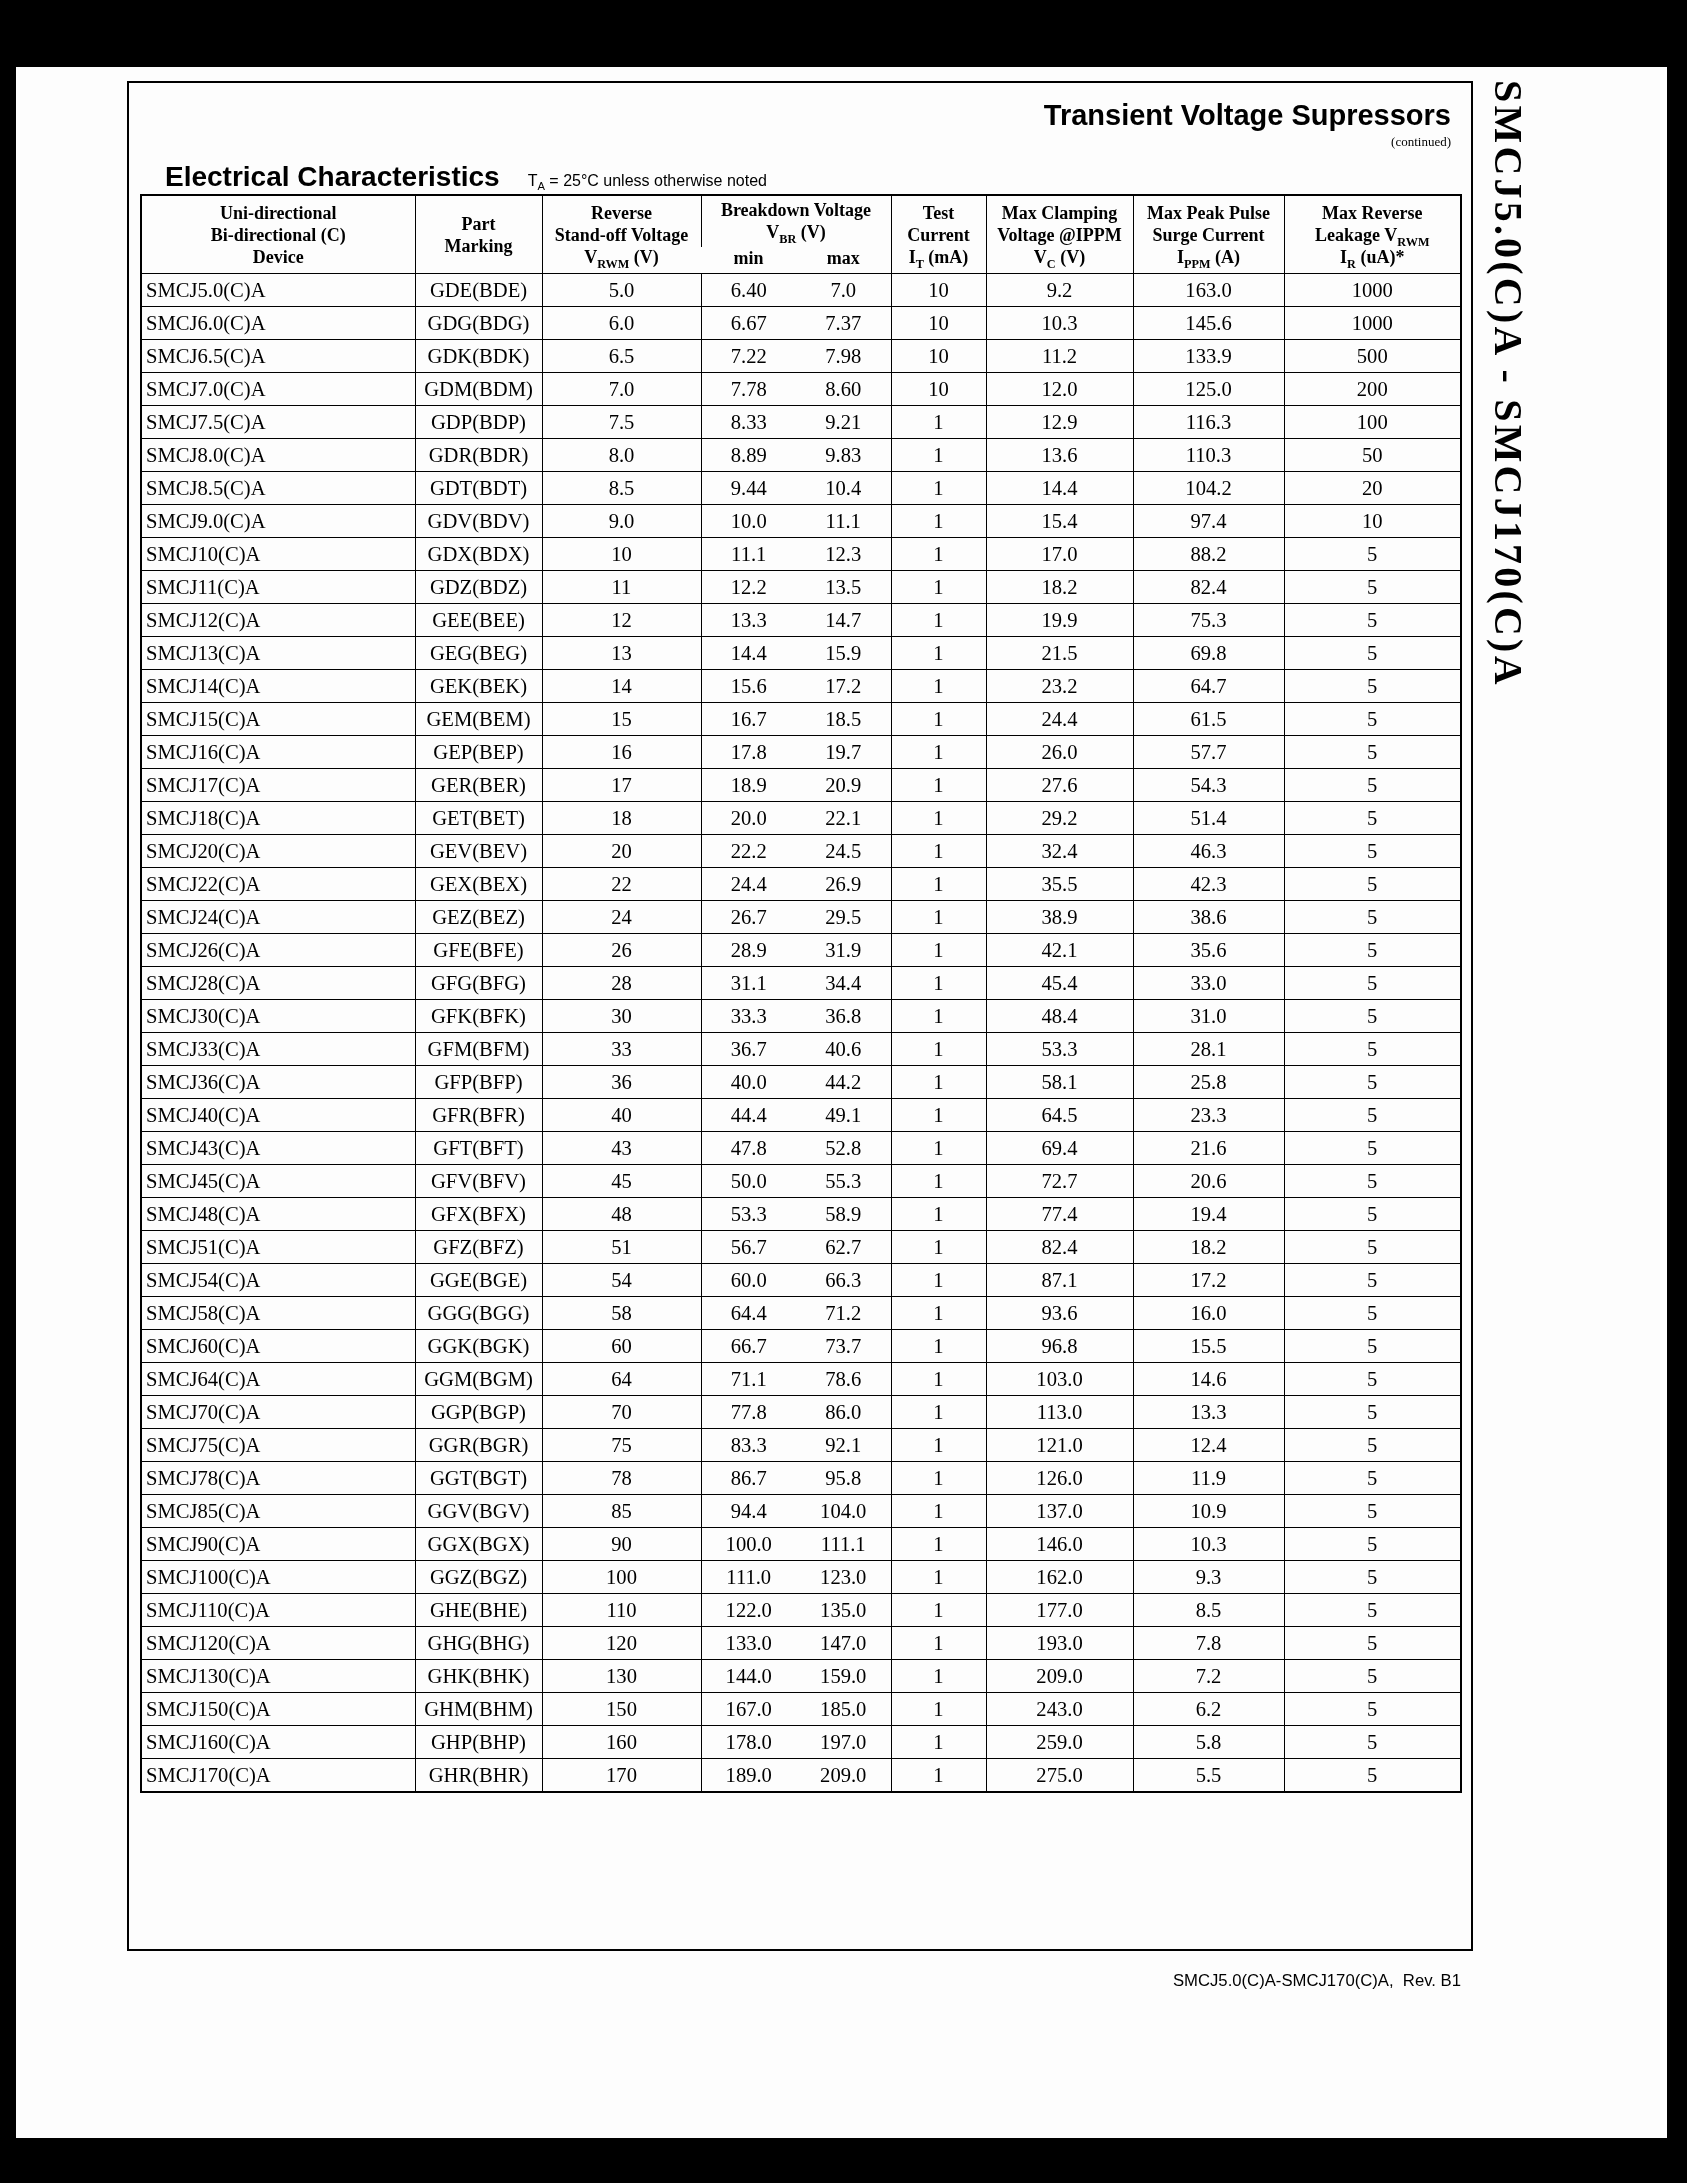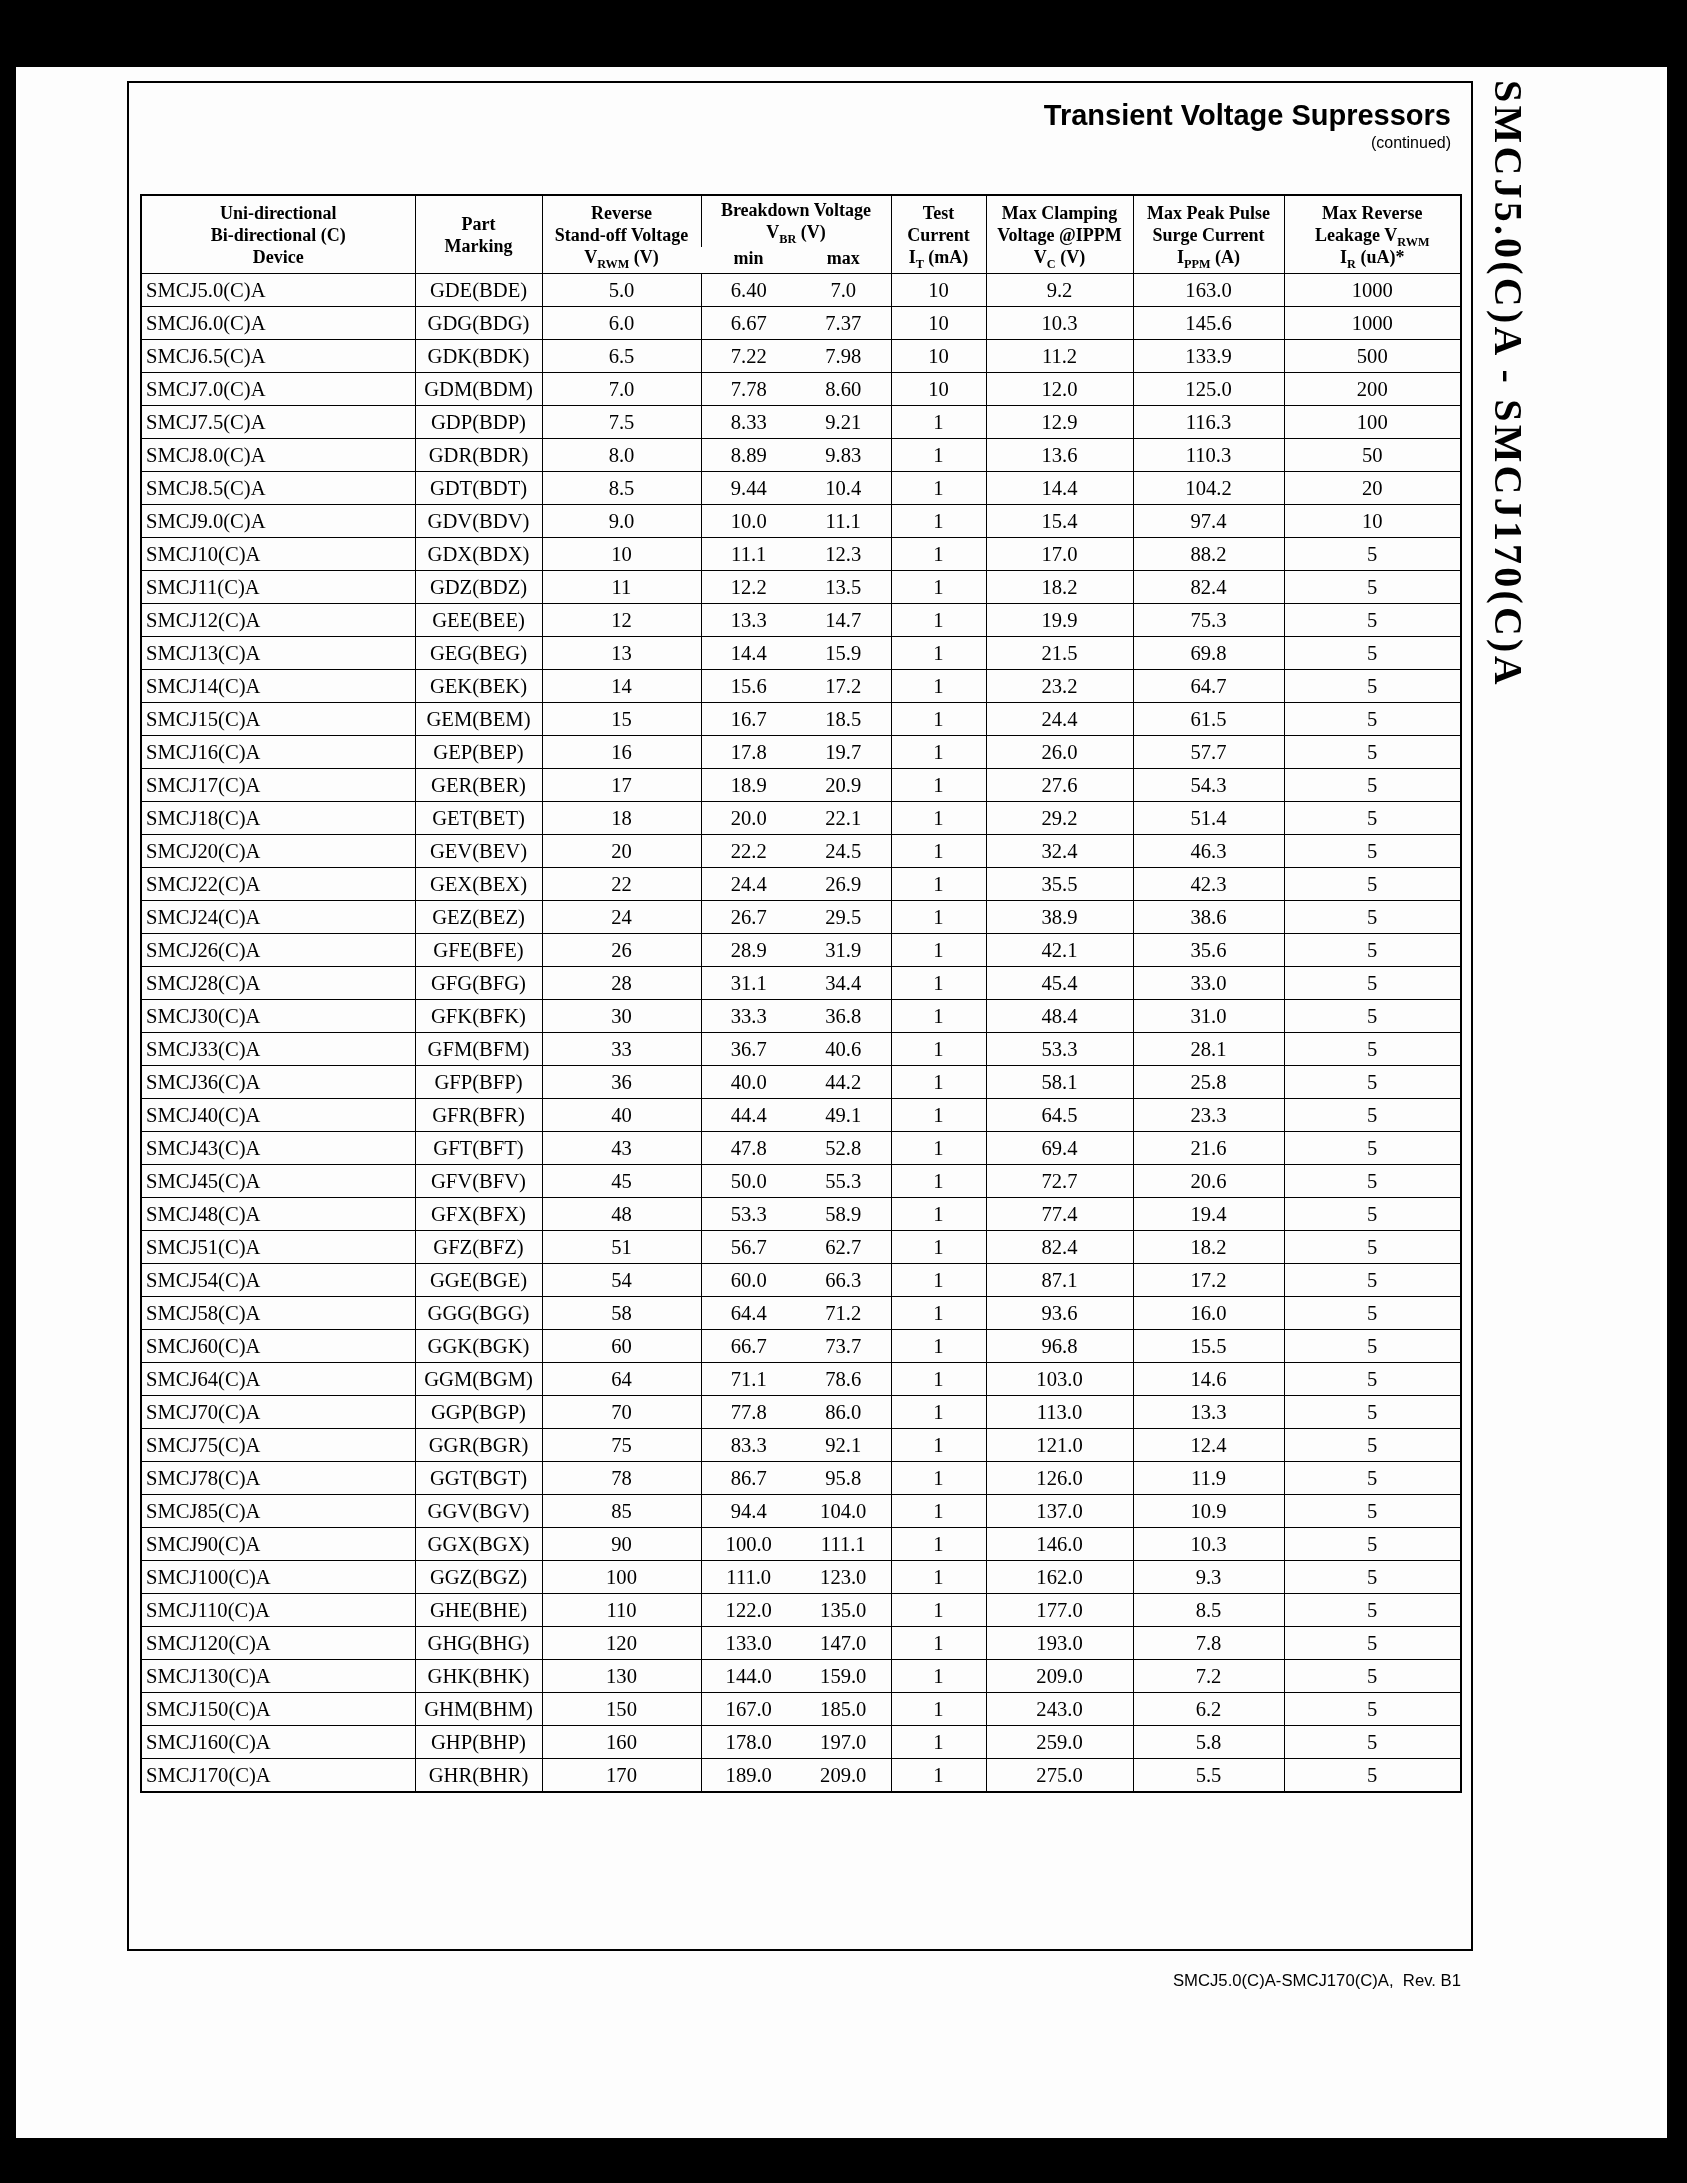--- a/index.html
+++ b/index.html
@@ -22,22 +22,22 @@
     box-sizing: border-box;
     background: #fdfdfd;
   }
   .doc-title {
     position: absolute; top: 16px; right: 20px;
     font-family: "Liberation Sans", sans-serif;
     font-weight: bold; font-size: 29px; line-height: 33px;
   }
   .doc-subtitle {
     position: absolute; top: 51px; right: 20px;
-    font-family: Liberation Sans, sans-serif;
-    font-size: 16px;
+    font-family: Liberation Serif, serif;
+    font-size: 13px;
   }
   .section-row { position: absolute; left: 36px; top: 78px; white-space: nowrap; }
   .section-heading {
     font-family: "Liberation Sans", sans-serif;
     font-weight: bold; font-size: 28px;
   }
   .condition-note {
     font-family: "Liberation Sans", sans-serif;
     font-size: 16px; margin-left: 28px;
   }
@@ -91,20 +91,23 @@
 </head>
 <body>
 
 <div class="page">
 
   <div class="content-box">
 
     <div class="doc-title">Transient Voltage Supressors</div>
     <div class="doc-subtitle">(continued)</div>
 
+    <div class="section-row">
+      <span class="section-heading">Electrical Characteristics</span><span class="condition-note"><span>T</span><sub>A</sub><span> = 25°C unless otherwise noted</span></span>
+    </div>
 
     <table class="spec-table">
       <colgroup>
         <col style="width:274px">
           <col style="width:127px">
           <col style="width:159px">
         <col style="width:95px">
           <col style="width:95px">
           <col style="width:95px">
         <col style="width:147px">

